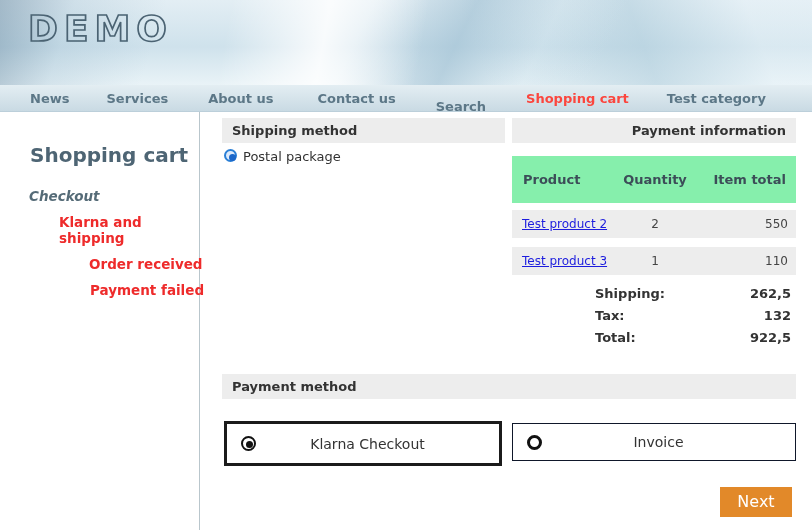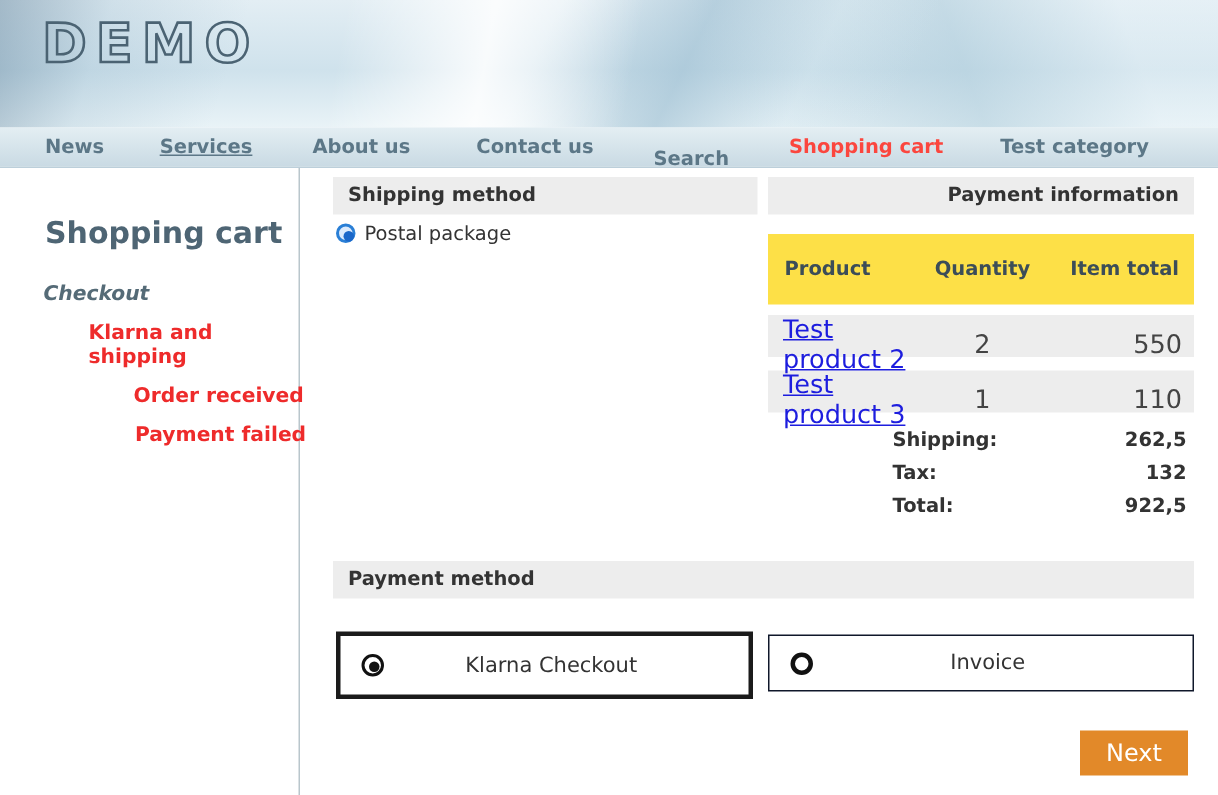--- a/index.html
+++ b/index.html
@@ -21,21 +21,21 @@
   
   .main-nav{
     position:absolute; left:0; top:85px; width:812px; height:27px;
     display:flex; align-items:center;
     background:linear-gradient(180deg, rgba(226,237,242,0.95), rgba(198,216,226,0.95));
     border-bottom:1px solid #bccfda;
   }
   .nav-item{
     font-size:13px; font-weight:bold; color:#5c7787; cursor:pointer; white-space:nowrap;
   }
-  .nav-item.n0{margin-left:30px;} .nav-item.n1{margin-left:37px;text-decoration:underline;} .nav-item.n2{margin-left:40px;}
+  .nav-item.n0{margin-left:30px;} .nav-item.n1{margin-left:37px;} .nav-item.n2{margin-left:40px;}
   .nav-item.n3{margin-left:44px;} .nav-item.n4{margin-left:40px;margin-top:16px;} .nav-item.n5{margin-left:40px;}
   .nav-item.n6{margin-left:38px;}
   .nav-item.active{ color:#fb463e; }
 
   
   .v-divider{ position:absolute; left:199px; top:112px; width:1px; height:418px; background:#b9c6cc; }
   .sidebar-title{ position:absolute; left:30px; top:143px; font-size:20px; font-weight:bold; color:#4e6574; }
   .side-link{ position:absolute; font-size:13.5px; font-weight:bold; cursor:pointer; line-height:16px; }
   .side-gray{ color:#556b77;font-style:italic; }
   .side-red{ color:#ee2b2b; }
@@ -62,28 +62,28 @@
   .radio-blue::after{
     content:""; position:absolute; left:3px; top:3px; width:7px; height:7px;
     border-radius:50%; background:#1b67c9;
   }
   .postal-label{ margin-left:6px; font-size:13px; color:#333; }
 
   
   .cart-table{ position:absolute; left:512px; top:156px; width:284px; }
   .t-head{
     display:grid; grid-template-columns:105px 76px 103px; height:47px;
-    background:#fde047; color:#3c4d58; font-size:13px; font-weight:bold; align-items:center;
+    background:#86efac; color:#3c4d58; font-size:13px; font-weight:bold; align-items:center;
   }
   .t-head .c-prod{ padding-left:11px; }
   .t-head .c-qty{ text-align:center; }
   .t-head .c-tot{ text-align:right; padding-right:10px; }
   .t-row{
     display:grid; grid-template-columns:105px 76px 103px; height:28px;
-    background:#ededed; align-items:center; font-size:17px; color:#444; margin-top:9px;
+    background:#ededed; align-items:center; font-size:12px; color:#444; margin-top:9px;
   }
   .t-row.first{ margin-top:7px; }
   .t-row .c-prod{ padding-left:10px; }
   .t-row .c-qty{ text-align:center; }
   .t-row .c-tot{ text-align:right; padding-right:8px; }
   .prod-link{ color:#1d1dde; text-decoration:underline; cursor:pointer; }
 
   .summary{ position:absolute; left:512px; top:282px; width:284px; }
   .sum-row{ display:flex; height:22px; align-items:center; font-size:13px; font-weight:bold; color:#333; }
   .sum-label{ margin-left:83px;text-align:center; }

